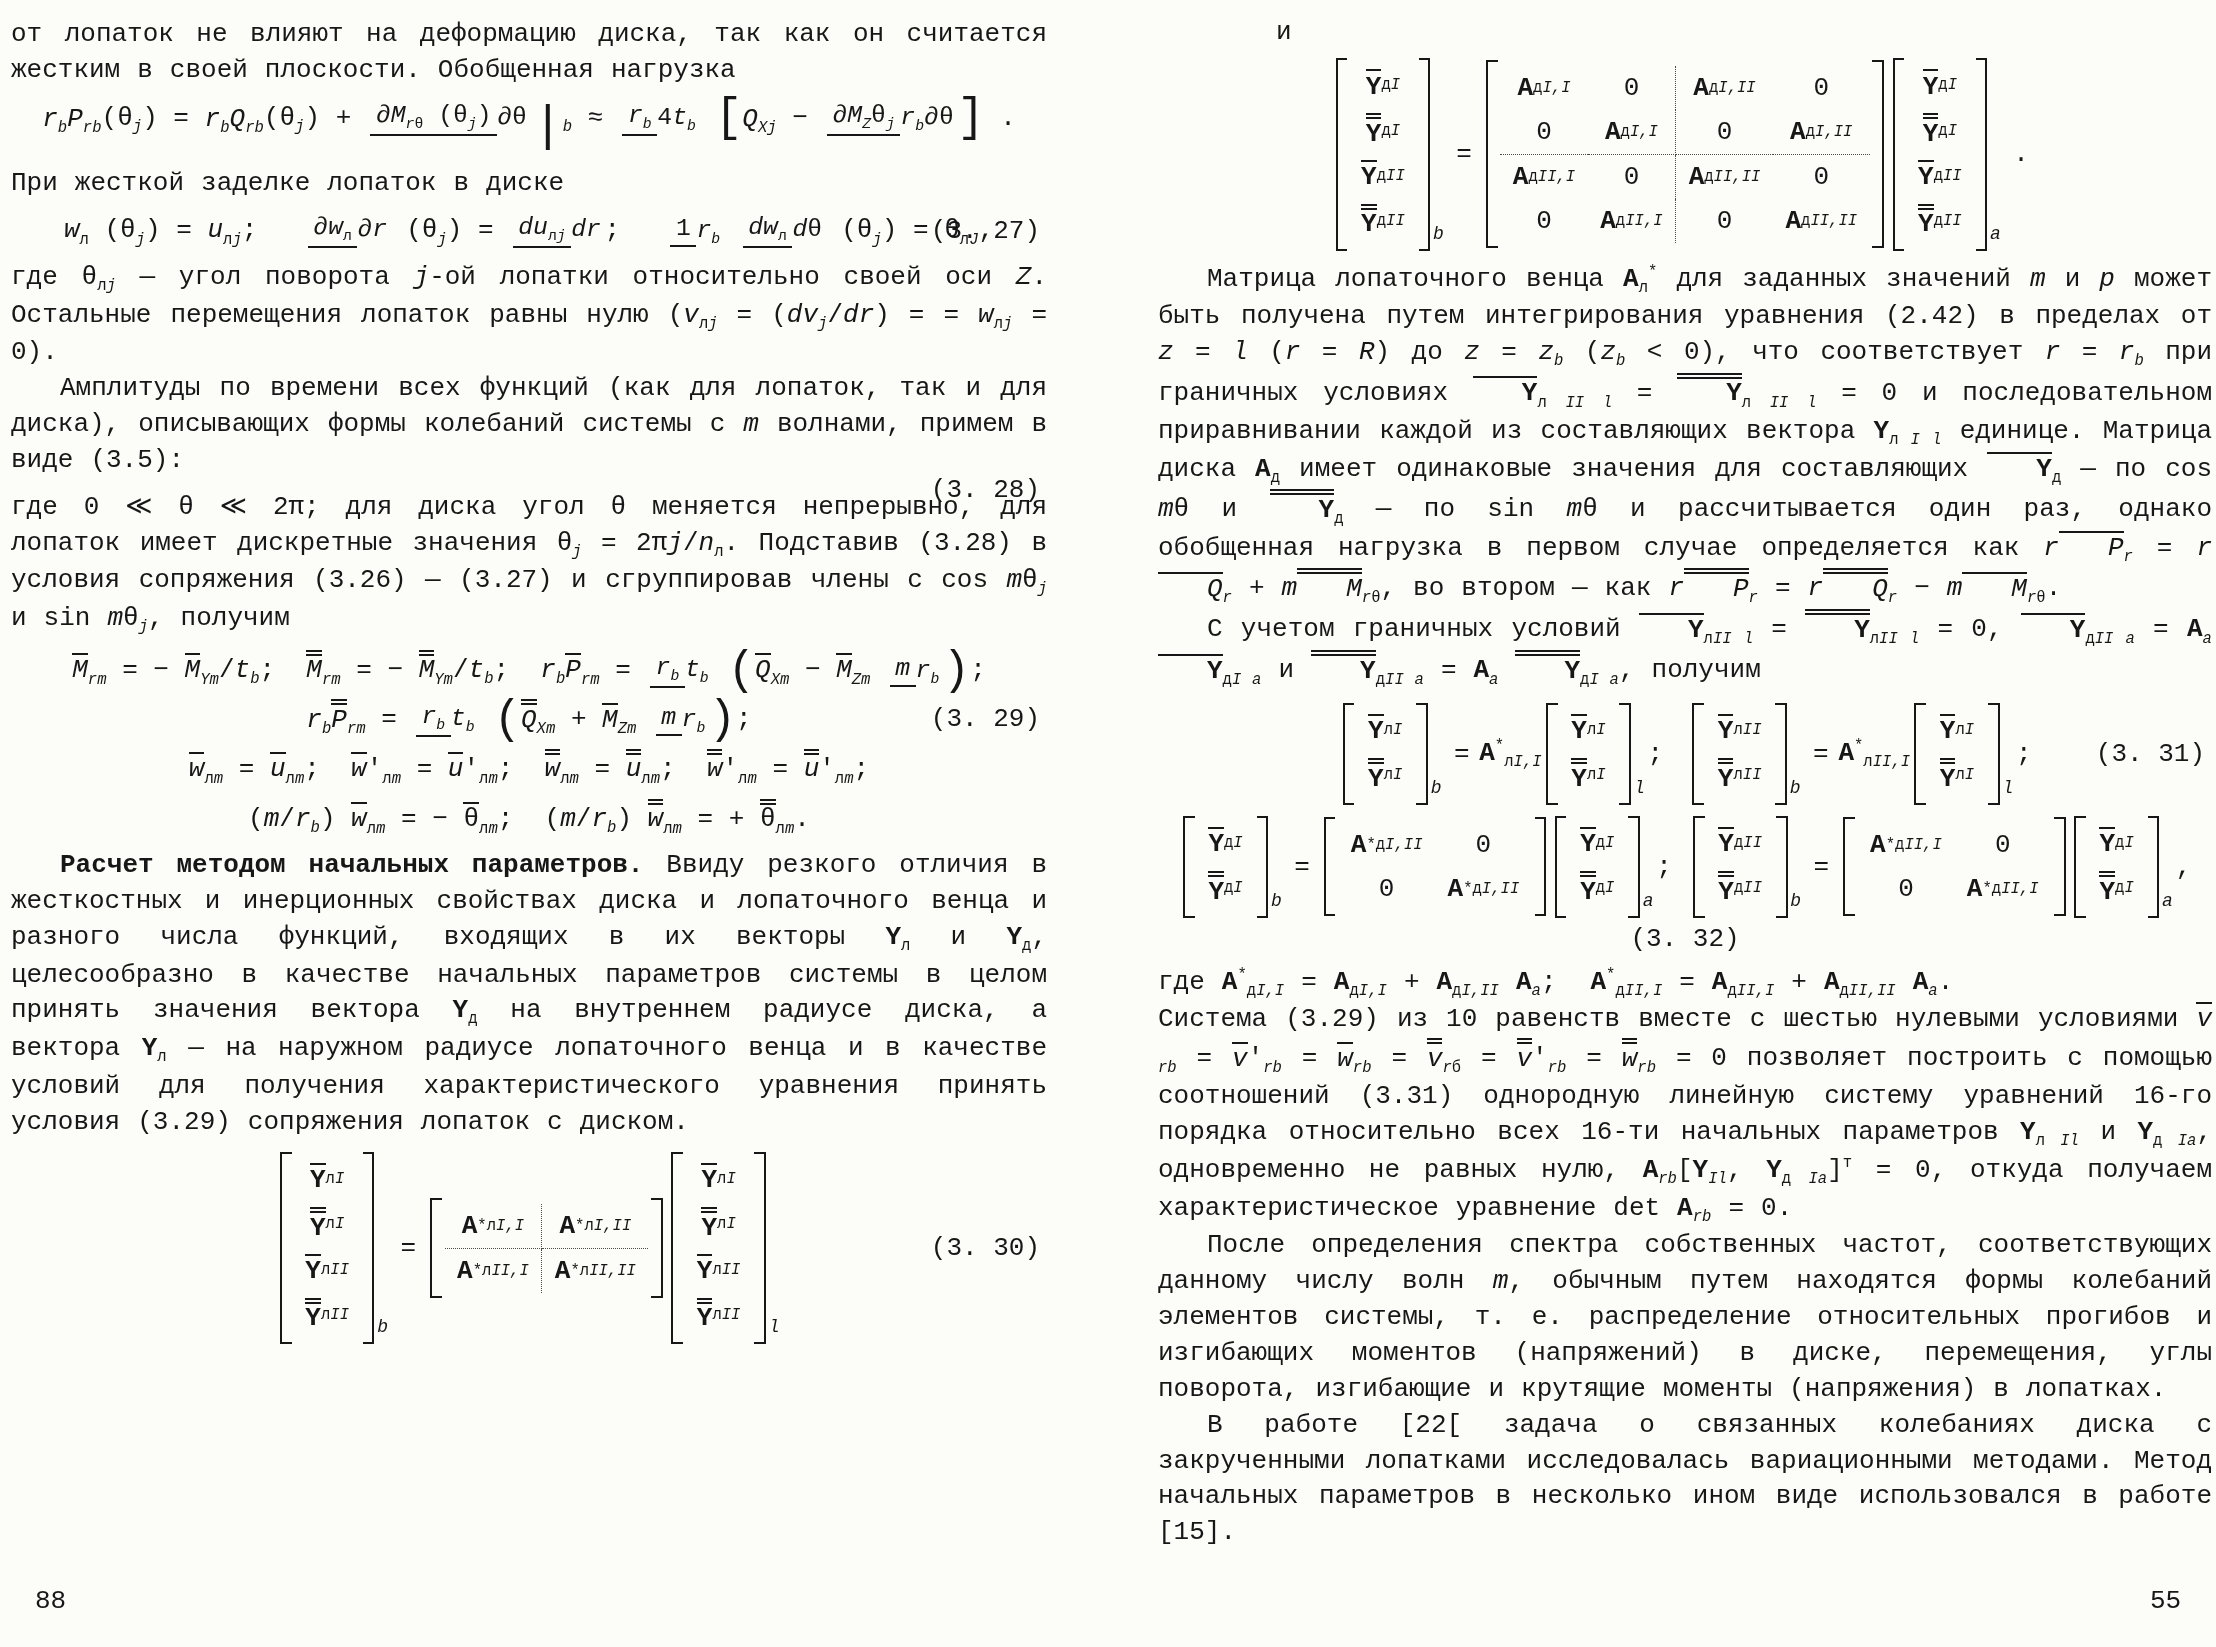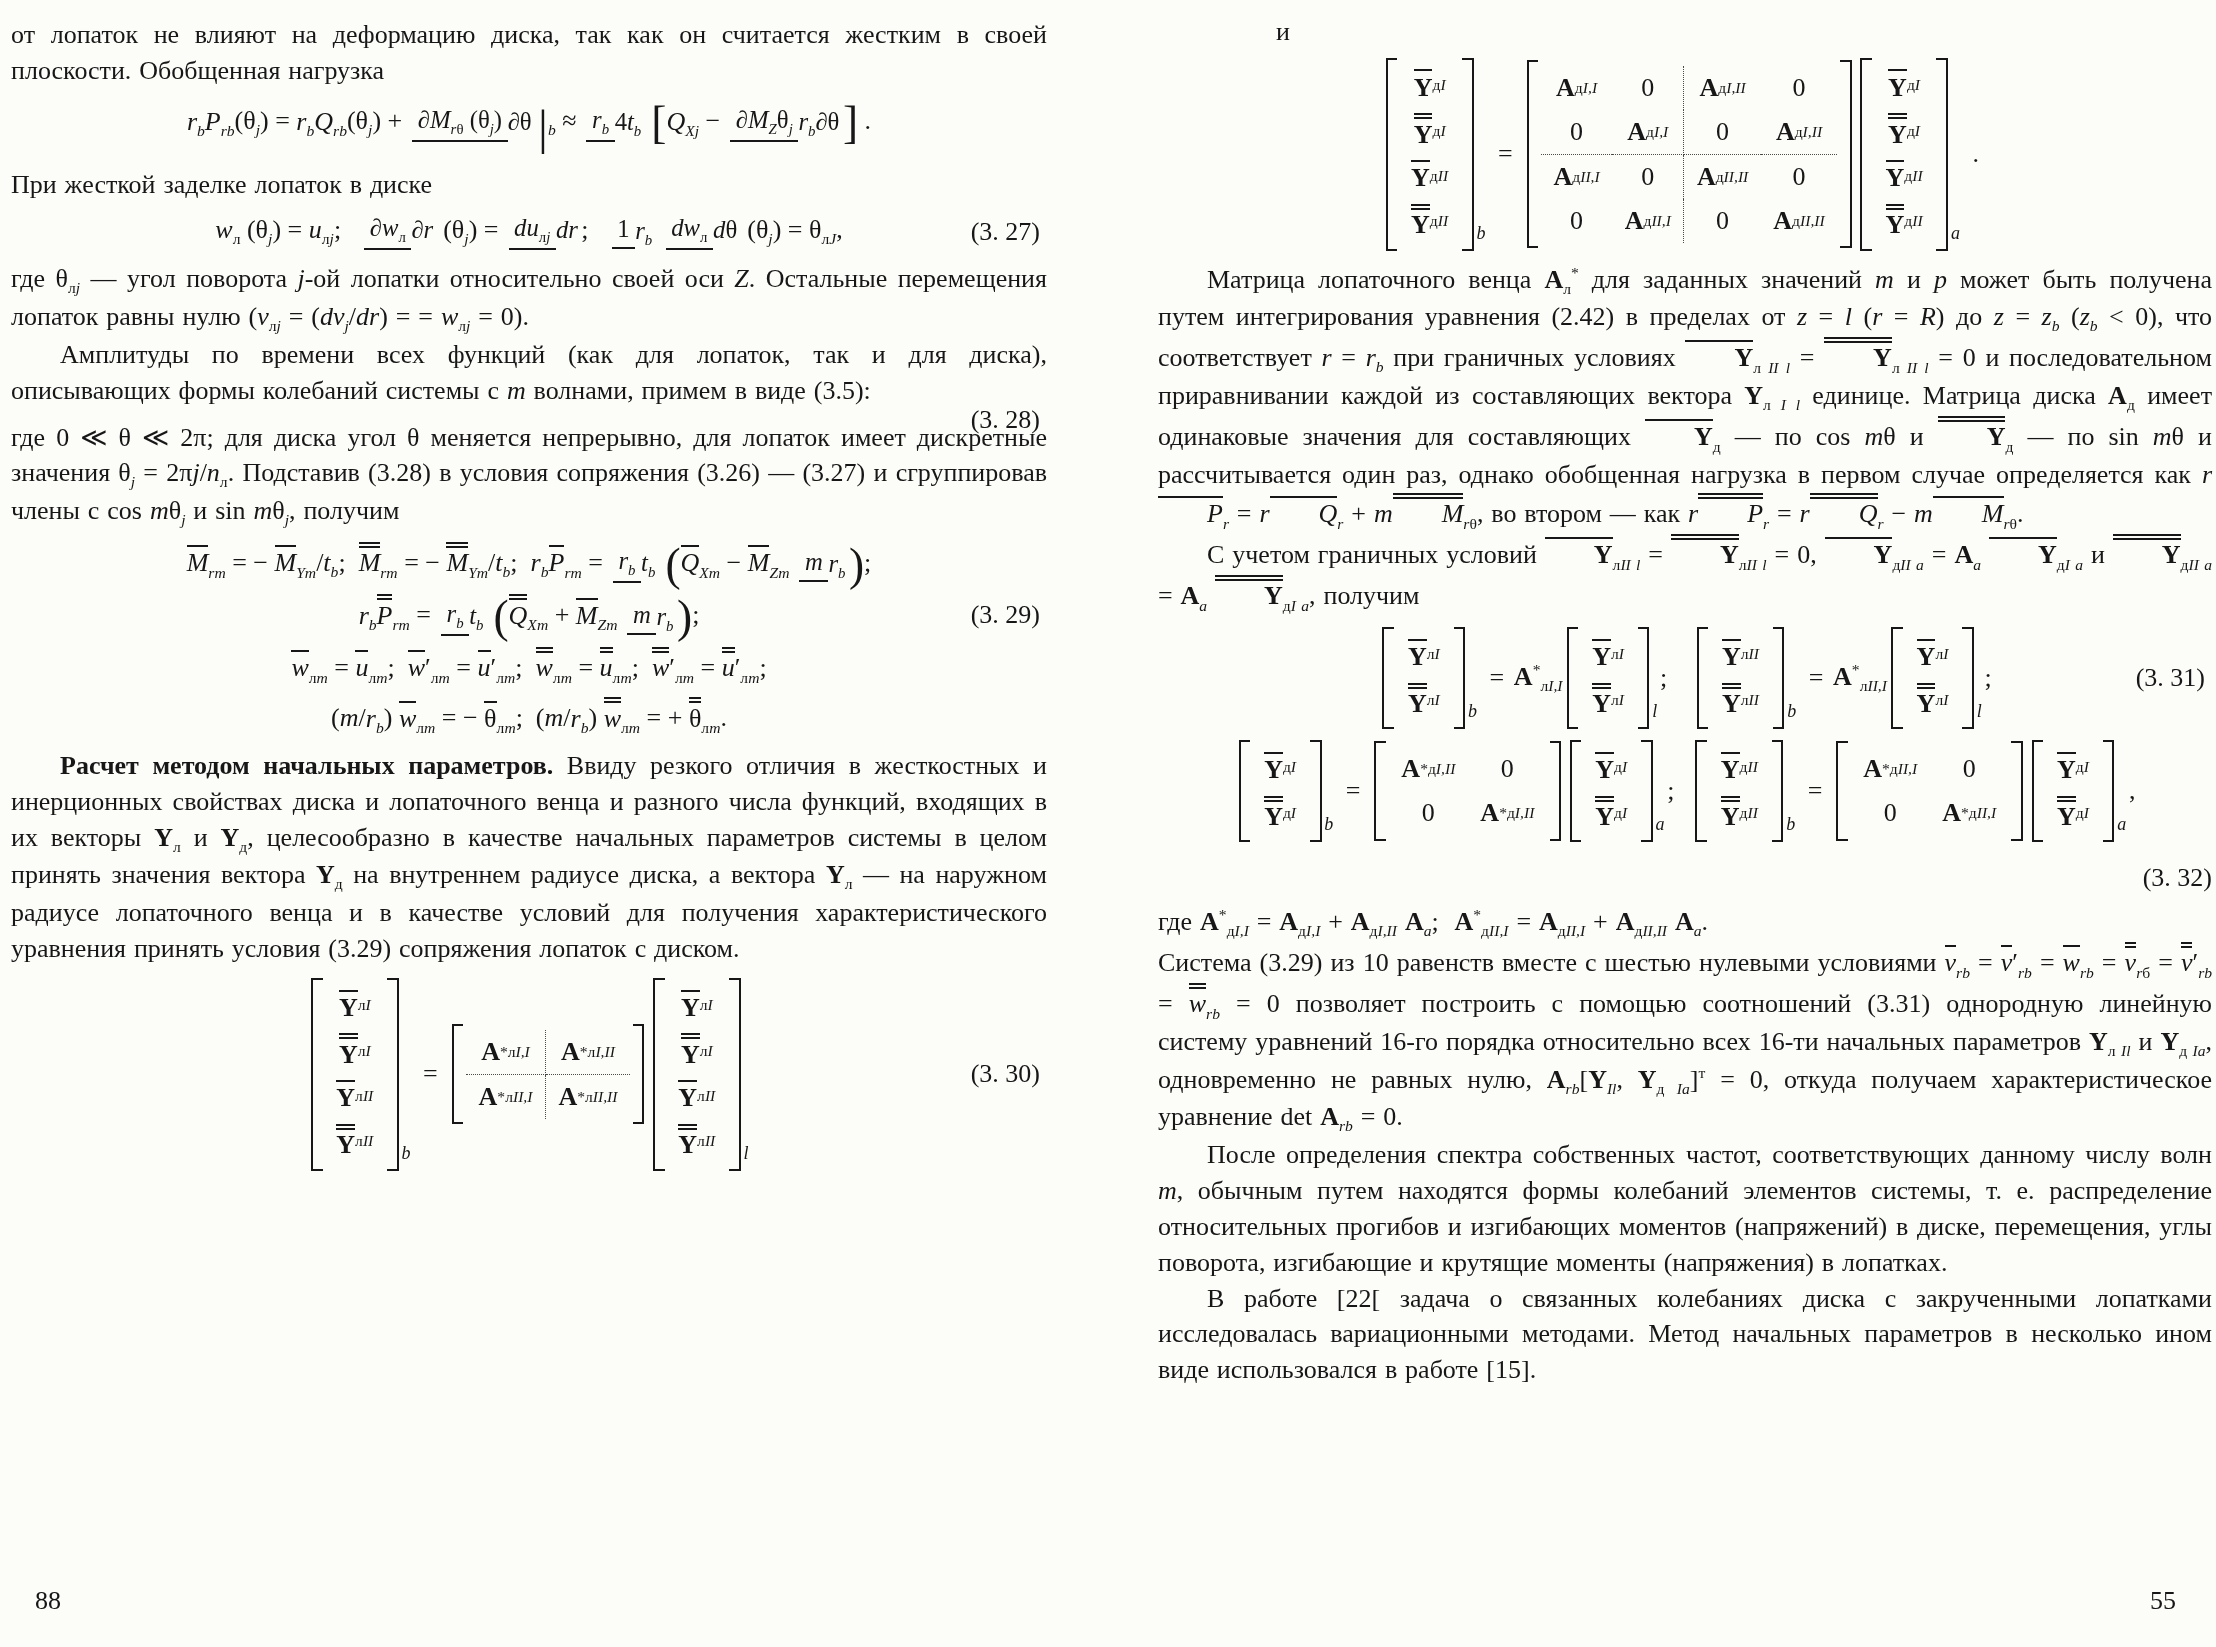--- a/index.html
+++ b/index.html
@@ -1,17 +1,17 @@
 <!DOCTYPE html>
 <html style="font-size:11px"><head>
 <meta charset="utf-8">
 <style>
   html,body{margin:0;padding:0;background:#fcfcf9;}
   .spread{position:relative;width:2216px;height:1648px;background:#fcfcf9;
-          font-family:Liberation Serif, serif;color:#171717;overflow:hidden;}
+          font-family:Liberation Mono, monospace;color:#171717;overflow:hidden;}
   .page{position:absolute;top:16.7px;}
   #page-left{left:11px;width:1036px;}
   #page-right{left:1158px;width:1054px;}
   p.body{margin:0;font-size:26px;line-height:1.38;text-align:justify;
          word-spacing:1.4px;}
   .ind{text-indent:49px;}
   
   .eq{position:relative;text-align:center;margin:11px 0;font-size:26px;}
   .eqline{display:inline-block;}
   .eqnum{position:absolute;right:7px;top:50%;transform:translateY(-50%);font-size:26px;}
@@ -482,21 +482,21 @@
             <span>
                 <span class="bb"><b>Y</b></span>
                 <sub>д<i>I</i></sub>
               </span>
           </span>
           <span class="brr"></span>
         </span>
         <sub class="vsub">a</sub>
         <span>,</span>
       </div>
-      <div style="text-align:right;margin-top:21px;">
+      <div style="margin-top:6px;">
         <span>(3. 32)</span>
       </div>
     </div>
 
     <p class="body">где <b>A</b><sup>*</sup><sub>д<i>I,I</i></sub> = <b>A</b><sub>д<i>I,I</i></sub> + <b>A</b><sub>д<i>I,II</i></sub> <b>A</b><sub><i>a</i></sub>;&nbsp; <b>A</b><sup>*</sup><sub>д<i>II,I</i></sub> = <b>A</b><sub>д<i>II,I</i></sub> + <b>A</b><sub>д<i>II,II</i></sub> <b>A</b><sub><i>a</i></sub>.</p>
 
     <p class="body">Система (3.29) из 10 равенств вместе с шестью нулевыми условиями <span class="b"><i>v</i></span><sub><i>rb</i></sub> = <span class="b"><i>v</i></span>′<sub><i>rb</i></sub> = <span class="b"><i>w</i></span><sub><i>rb</i></sub> = <span class="bb"><i>v</i></span><sub><i>r</i>б</sub> = <span class="bb"><i>v</i></span>′<sub><i>rb</i></sub> = <span class="bb"><i>w</i></span><sub><i>rb</i></sub> = 0 позволяет построить с помощью соотношений (3.31) однородную линейную систему уравнений 16-го порядка относительно всех 16-ти начальных параметров <b>Y</b><sub>л <i>Il</i></sub> и <b>Y</b><sub>д <i>Ia</i></sub>, одновременно не равных нулю, <b>A</b><sub><i>rb</i></sub>[<b>Y</b><sub><i>Il</i></sub>, <b>Y</b><sub>д <i>Ia</i></sub>]<sup>т</sup> = 0, откуда получаем характеристическое уравнение det <b>A</b><sub><i>rb</i></sub> = 0.</p>
 
     <p class="body ind">После определения спектра собственных частот, соответствующих данному числу волн <i>m</i>, обычным путем находятся формы колебаний элементов системы, т. е. распределение относительных прогибов и изгибающих моментов (напряжений) в диске, перемещения, углы поворота, изгибающие и крутящие моменты (напряжения) в лопатках.</p>
 

